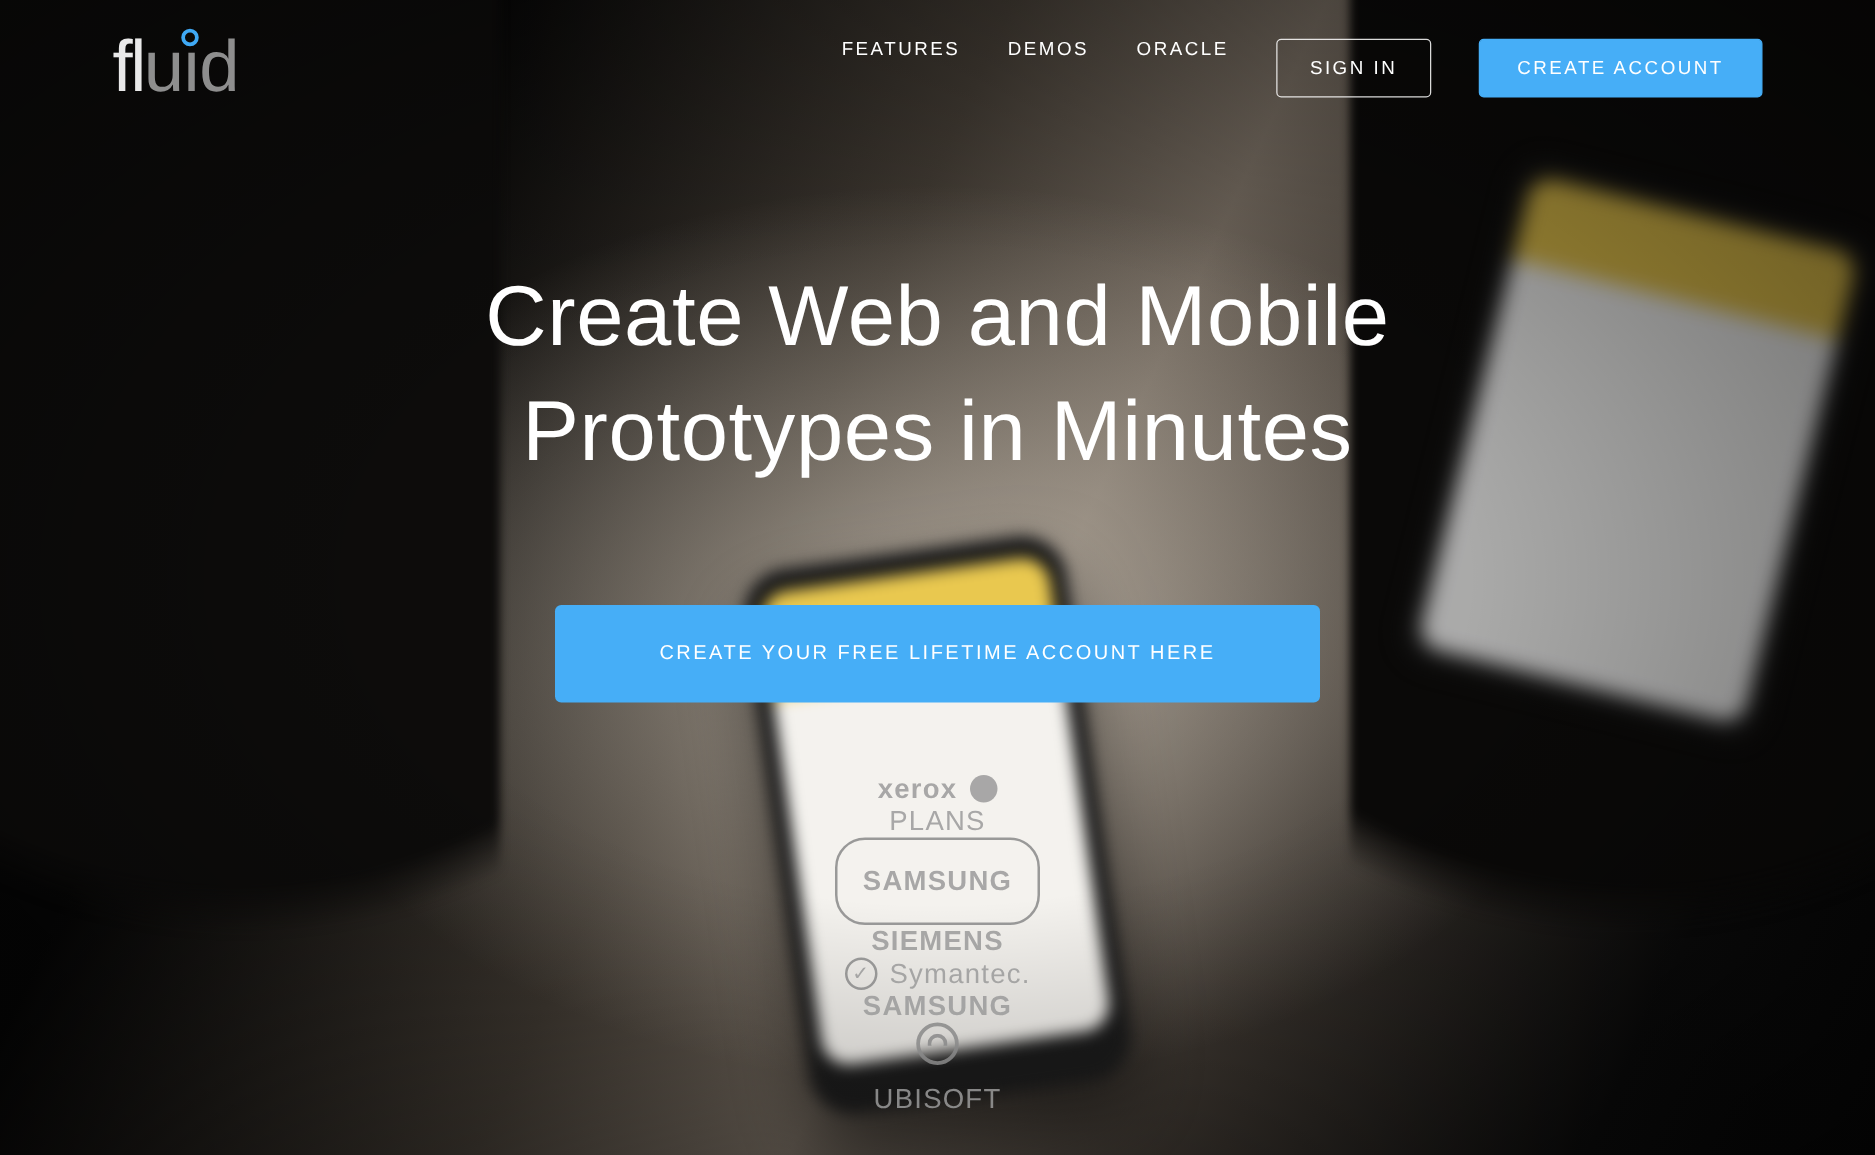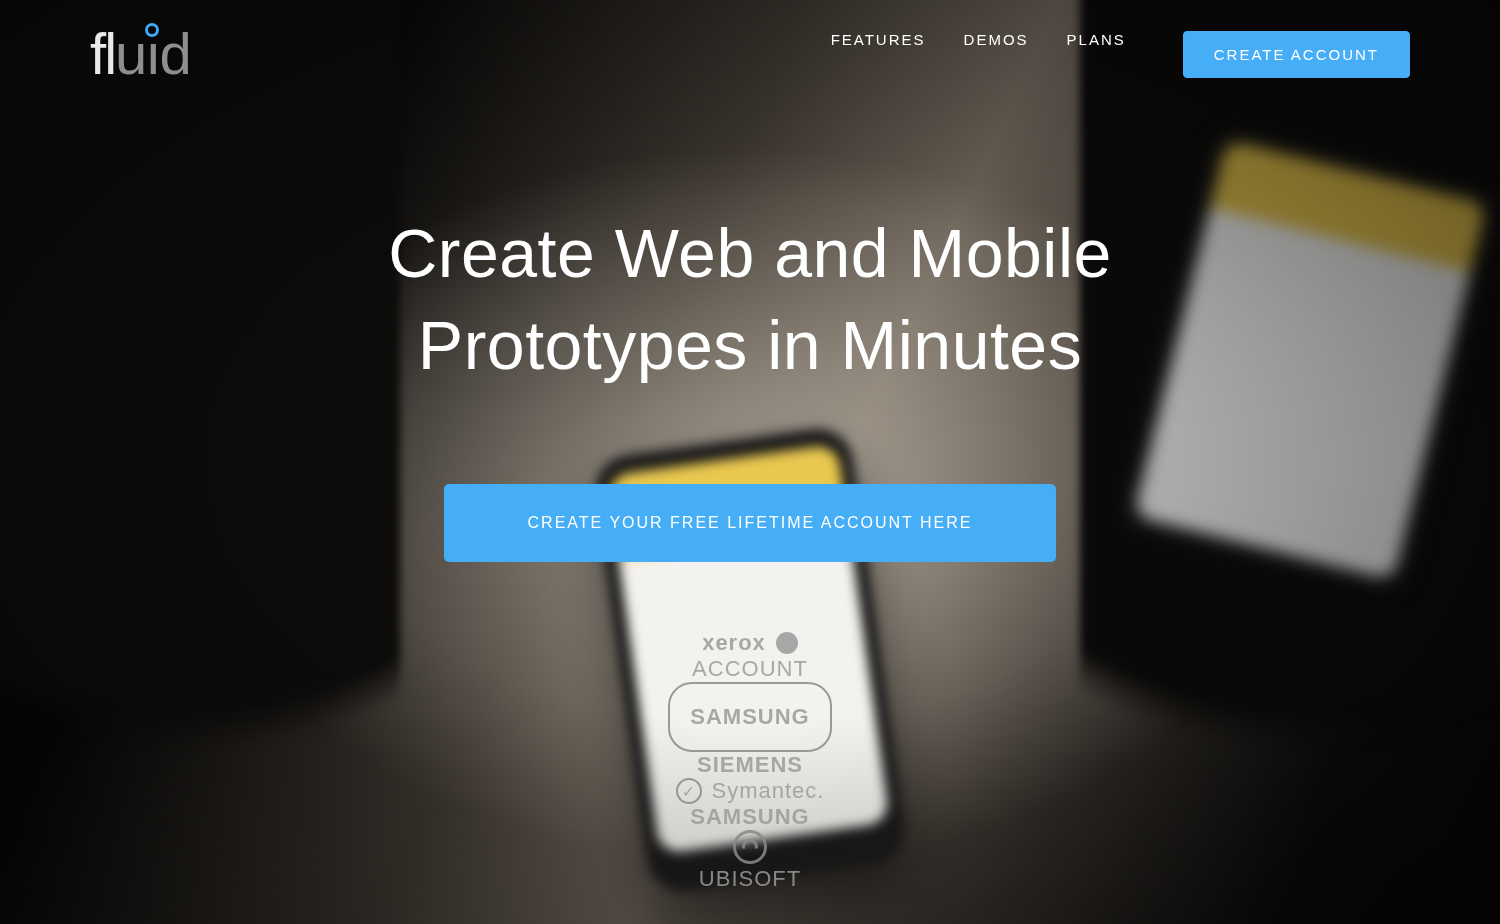--- a/index.html
+++ b/index.html
@@ -79,21 +79,20 @@
     font-size:15px; letter-spacing:2px; font-weight:500;
     border-radius:4px; cursor:pointer; white-space:nowrap;
   }
   .btn-outline {
     color:#fff; border:1px solid rgba(255,255,255,0.85);
     padding:14px 26px; background:transparent;
   }
   .btn-primary {
     color:#fff; background:#46aef7; border:1px solid #46aef7;
     padding:14px 30px;
-    margin-left:19px;
   }
 
   
   .hero {
     position:relative; z-index:5;
     display:flex; flex-direction:column; align-items:center;
     margin-top:118px;
   }
   .hero h1 {
     color:#fff; font-weight:300; text-align:center;
@@ -135,21 +134,21 @@
   .ustream .t { font-weight:600; font-size:22px; letter-spacing:2px; }
   .ubisoft { flex-direction:column; gap:2px; }
   .ubisoft .swirl {
     width:34px; height:34px; border:3px solid #8a8a8a; border-radius:50%;
     position:relative;
   }
   .ubisoft .swirl::after{
     content:""; position:absolute; inset:6px; border:3px solid #8a8a8a; border-radius:50%;
     clip-path: inset(0 0 40% 0);
   }
-  .ubisoft .t { font-size:12px; letter-spacing:1px; }
+  .ubisoft .t { font-size:12px; letter-spacing:1px;margin-top:12px; }
 </style>
 </head>
 <body>
 
 <div class="page">
 
   <div class="person-left"></div>
   <div class="person-right"></div>
   <div class="tablet">
       <div class="screen"></div>
@@ -162,37 +161,38 @@
     <a class="logo" aria-label="fluid">
       <span class="f">f</span>
         <span class="l">l</span>
         <span class="u">u</span>
         <span class="i-wrap"><span class="dot"></span><span class="i">ı</span></span>
         <span class="d">d</span>
     </a>
     <nav class="nav-right">
       <a class="nav-link">FEATURES</a>
       <a class="nav-link">DEMOS</a>
-      <a class="nav-link">PLANS</a>
+      <a class="nav-link">ORACLE</a>
+      <a class="btn btn-outline">SIGN IN</a>
       <a class="btn btn-primary">CREATE ACCOUNT</a>
     </nav>
   </header>
 
   <section class="hero">
     <h1>Create Web and Mobile Prototypes in Minutes</h1>
     <button class="cta">CREATE YOUR FREE LIFETIME ACCOUNT HERE</button>
   </section>
 
   <div class="logostrip">
     <div class="brand xerox">
       <span class="t">xerox</span>
       <span class="ball"></span>
     </div>
     <div class="brand oracle">
-      <span class="t">ACCOUNT</span>
+      <span class="t">PLANS</span>
     </div>
     <div class="brand samsung">
       <span class="t">SAMSUNG</span>
     </div>
     <div class="brand siemens">
       <span class="t">SIEMENS</span>
     </div>
     <div class="brand symantec">
       <span class="tick">✓</span>
       <span class="t">Symantec.</span>

